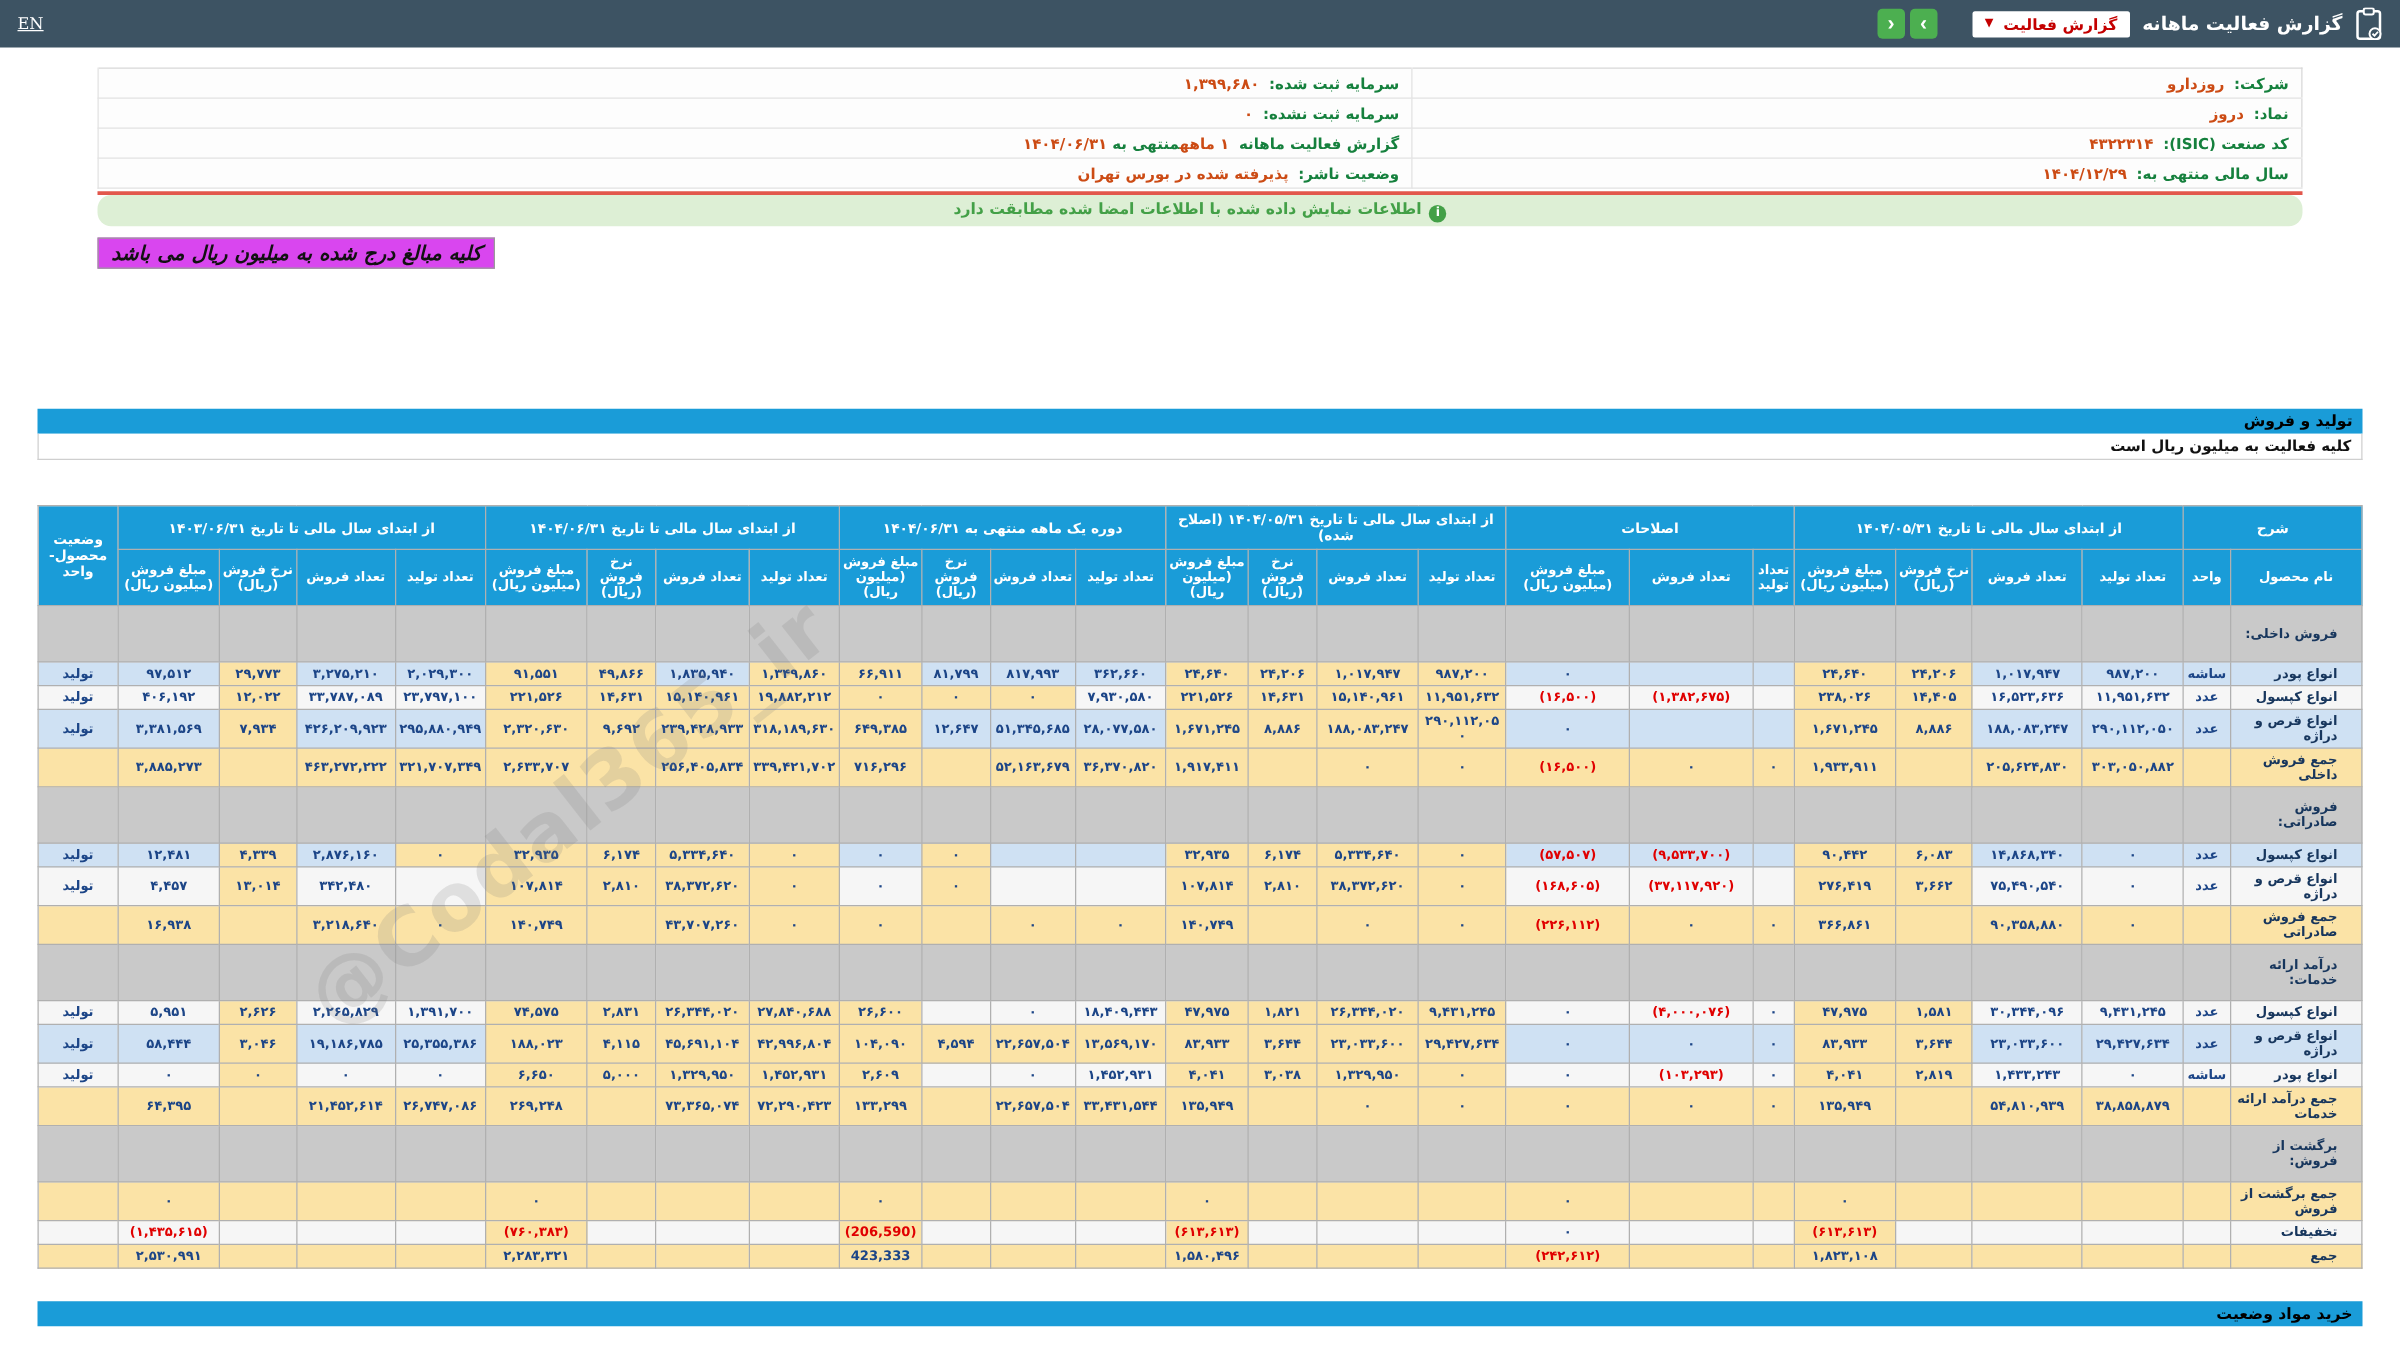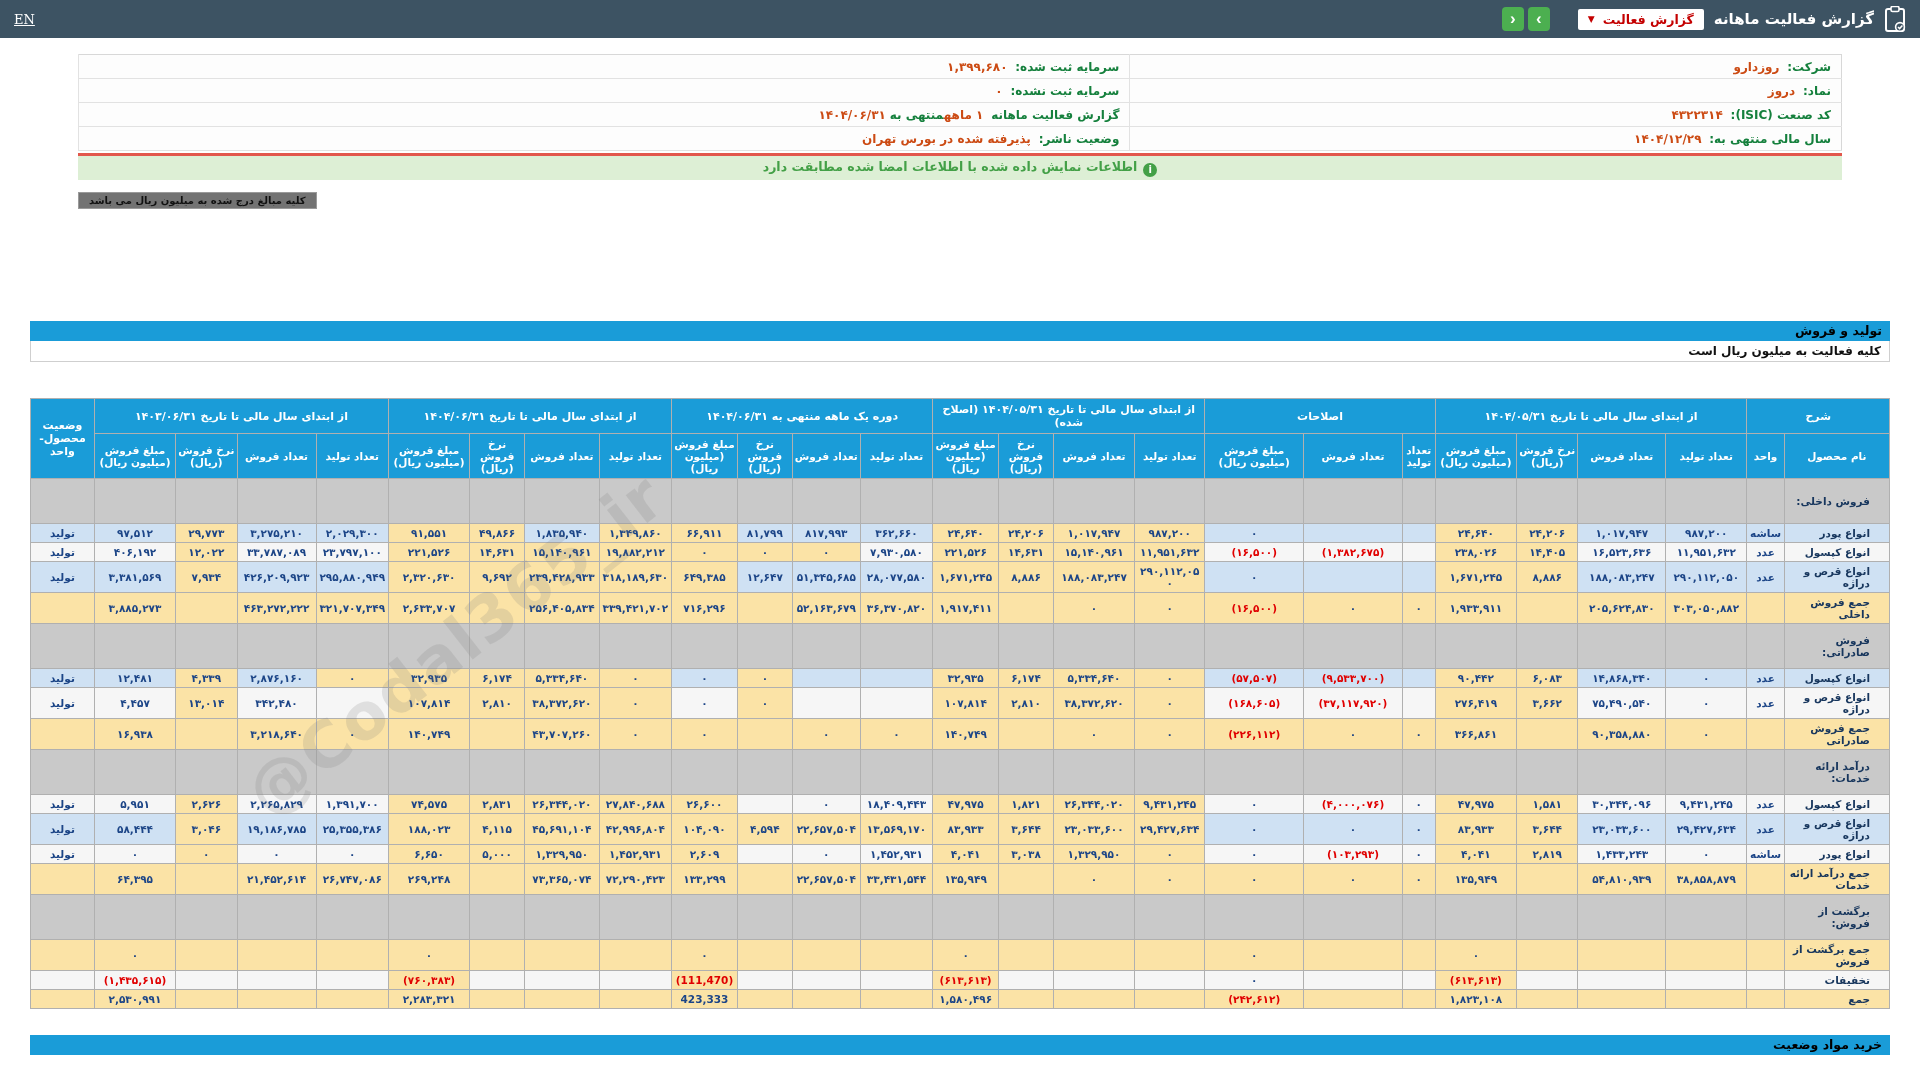--- a/index.html
+++ b/index.html
@@ -15,24 +15,24 @@
   .navbtns{display:flex;direction:rtl;gap:4px;margin-right:18px;}
   .gbtn{width:22px;height:24px;background:#4caf50;border:none;border-radius:4px;color:#fff;font-size:17px;font-weight:bold;line-height:22px;text-align:center;cursor:pointer;padding:0;}
   .en-link{color:#fff;font-size:13px;text-decoration:underline;font-family:"DejaVu Serif",serif;cursor:pointer;}
   
   .info-wrap{margin:16px 78px 0 78px;direction:rtl;}
   .info-table{width:100%;border-collapse:collapse;border:1px solid #d8d8d8;background:#fdfdfd;}
   .info-table td{border-bottom:1px solid #e2e2e2;border-left:1px solid #e2e2e2;padding:3px 10px;font-size:12px;height:17px;}
   .ilabel{font-weight:bold;color:#15803d;}
   .ival{color:#cc4b14;font-weight:bold;padding-right:4px;}
   .redline{height:3px;background:#e2574c;margin:2px 78px 0 78px;}
-  .alert{margin:0 78px;background:#ddefd5;color:#43a047;font-weight:bold;font-size:12.5px;text-align:center;padding:3px 0;direction:rtl;}
+  .alert{margin:0 78px;background:#ddefd5;color:#43a047;font-weight:bold;font-size:12.5px;text-align:center;padding:3px 0;direction:rtl;border-radius:11px;}
   .alert .iic{display:inline-block;width:14px;height:14px;border-radius:50%;background:#43a047;color:#fff;font-size:10px;line-height:14px;text-align:center;font-weight:bold;margin-left:6px;vertical-align:-2px;}
   .note-row{margin:9px 78px 0 78px;text-align:left;}
-  .note-box{display:inline-block;direction:rtl;border:1px solid #9a9a9a;background:#737373;padding:2px 10px;font-size:10px;font-weight:bold;color:#111;}
+  .note-box{display:inline-block;direction:rtl;border:1px solid #9a9a9a;background:#d946ef;padding:2px 10px;font-size:16px;font-weight:bold;color:#111;font-style:italic;}
   
   .bluebar{margin:0 30px;background:#1a9cd8;color:#000000;font-weight:bold;font-size:12.5px;direction:rtl;padding:2px 8px;height:16px;line-height:16px;}
   .bar1{margin-top:112px;}
   .subnote{margin:0 30px;border:1px solid #cfcfcf;border-top:none;direction:rtl;padding:3px 8px;font-size:12px;font-weight:bold;color:#111;background:#fff;}
   
   .tbl-wrap{margin:36px 30px 0 30px;position:relative;}
   table.rep{width:1860px;border-collapse:collapse;table-layout:fixed;direction:rtl;}
   table.rep th,table.rep td{border:1px solid #b0b0b0;font-size:10.5px;padding:3px 2px;text-align:center;word-wrap:break-word;}
   table.rep thead th{background:#1a9cd8;color:#fff;font-weight:bold;font-size:11px;padding:4px 2px;}
   table.rep thead th.sub{font-size:10.5px;}
@@ -635,21 +635,21 @@
           <td></td>
           <td></td>
           <td>۰</td>
           <td></td>
           <td></td>
           <td></td>
           <td class="neg hl">(۶۱۳,۶۱۳)</td>
           <td></td>
           <td></td>
           <td></td>
-          <td class="neg hl">(111,470)</td>
+          <td class="neg hl">(206,590)</td>
           <td></td>
           <td></td>
           <td></td>
           <td class="neg hl">(۷۶۰,۳۸۳)</td>
           <td></td>
           <td></td>
           <td></td>
           <td class="neg">(۱,۴۳۵,۶۱۵)</td>
           <td class="status"></td>
         </tr>

